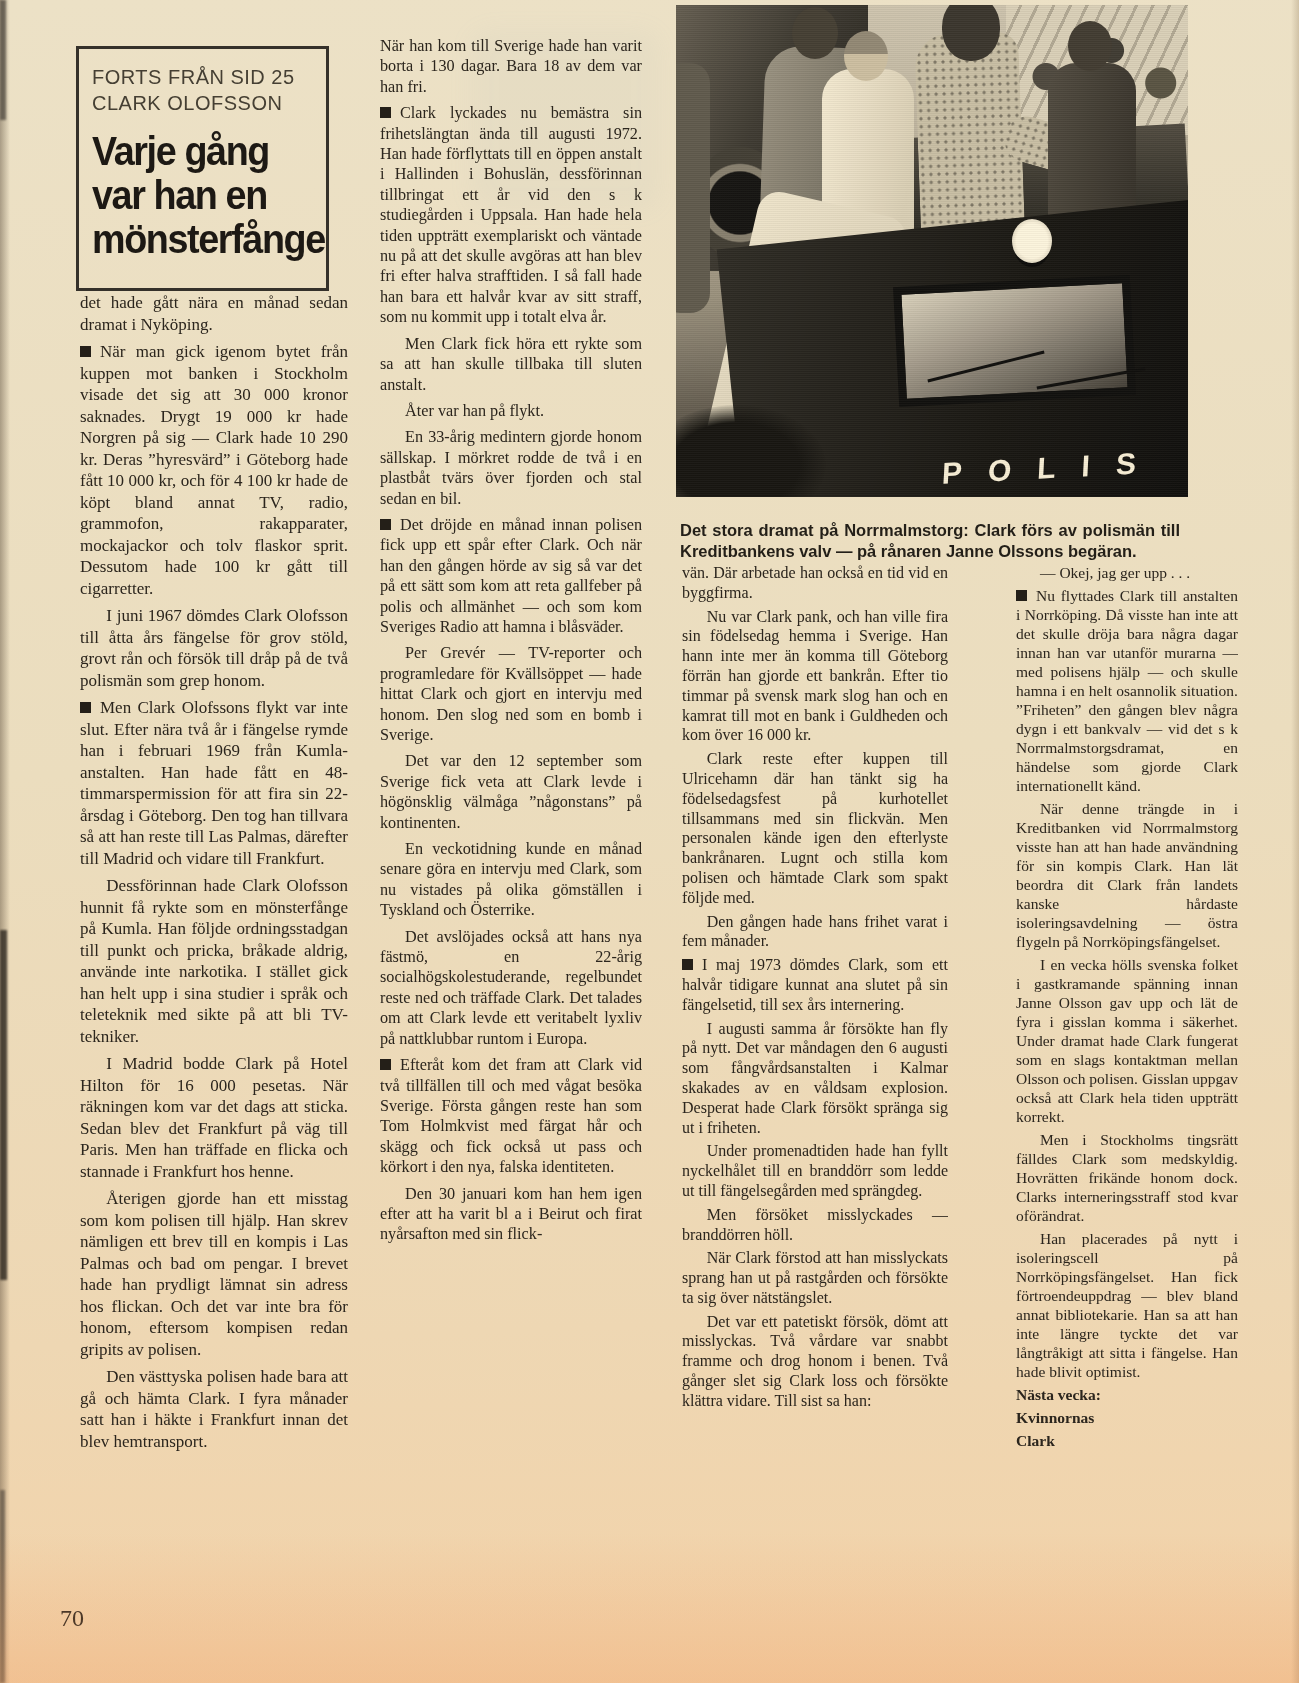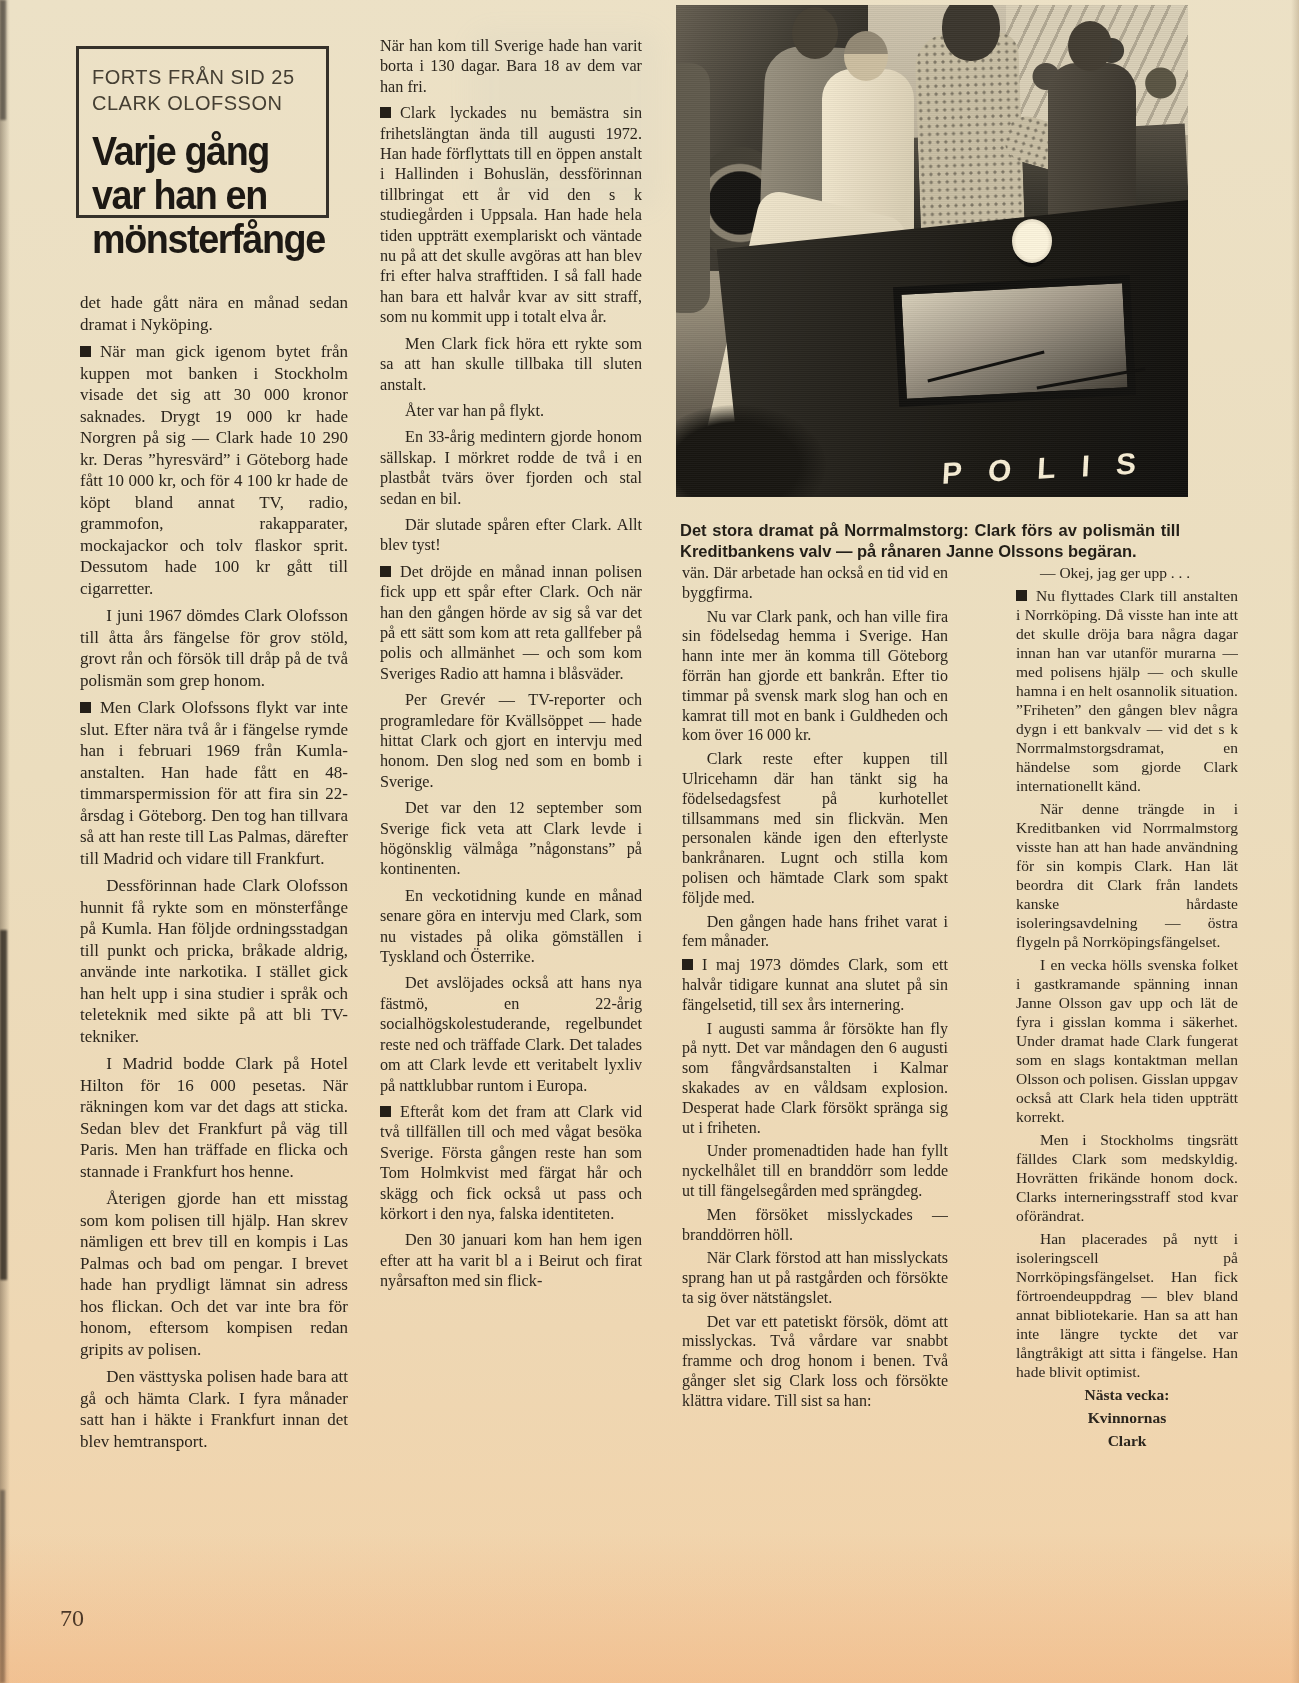--- a/index.html
+++ b/index.html
@@ -14,39 +14,39 @@
   .edge-left-dark2{position:absolute;left:0;top:0;width:6px;height:120px;background:#35302a;opacity:.6;filter:blur(1px);}
   .edge-left-dark3{position:absolute;left:0;top:1490px;width:5px;height:193px;background:#3a332c;opacity:.5;filter:blur(1px);}
   .edge-right{position:absolute;right:0;top:0;width:8px;height:100%;
         background:linear-gradient(270deg,rgba(110,85,55,.22),transparent);}
   .bottom-warm{position:absolute;left:0;bottom:0;width:100%;height:150px;
         background:linear-gradient(rgba(240,160,95,0),rgba(238,152,92,.30));pointer-events:none;}
   .ghost{position:absolute;left:470px;top:30px;width:190px;height:180px;background:#9fb0b6;
         opacity:.07;filter:blur(12px);border-radius:20px;}
 
   
-  .header-box{position:absolute;left:76px;top:46px;width:253px;height:172px;
+  .header-box{position:absolute;left:76px;top:46px;width:253px;height:245px;
         border:3px solid #35312a;box-sizing:border-box;padding:15px 13px;}
   .kicker{font-family:"Liberation Sans",sans-serif;font-size:20px;line-height:1.32;
         color:#453f33;letter-spacing:.5px;white-space:nowrap;}
   .headline{margin-top:13px;font-family:"Liberation Sans",sans-serif;font-weight:bold;
         font-size:41px;line-height:1.07;color:#1d1914;letter-spacing:-1.5px;
         transform:scaleX(.92);transform-origin:left top;width:110%;}
 
   
   .col{position:absolute;text-align:justify;overflow:hidden;}
   #col1{left:80px;top:292px;width:268px;height:1360px;font-size:17px;line-height:21.5px;}
   #col2{left:380px;top:36px;width:262px;height:1620px;font-size:16.2px;line-height:20.4px;}
   #col3{left:682px;top:563px;width:266px;height:1085px;font-size:16px;line-height:19.8px;}
   #col4{left:1016px;top:563px;width:222px;height:1085px;font-size:15.5px;line-height:19px;}
   .para{margin:0 0 6px;text-indent:1.55em;}
   #col3 .para,#col4 .para{margin-bottom:4px;}
   .para.ni{text-indent:0;}
   .para.bulleted{text-indent:0;}
-  .para.bold{font-weight:bold;text-indent:0;margin:0;text-align:center;}
+  .para.bold{font-weight:bold;text-indent:0;margin:0;text-align:left;}
   .sq{display:inline-block;width:11px;height:11px;background:#241f18;margin-right:9px;}
 
   
   .photo{position:absolute;left:676px;top:5px;width:512px;height:492px;overflow:hidden;
         background:linear-gradient(175deg,#c9c2b1 0%,#b7af9d 28%,#948c7b 55%,#554f45 80%,#2d2a24 100%);
         filter:sepia(.15) contrast(.97);}
   .photo *{position:absolute;}
   .ph-street{left:330px;top:0;width:182px;height:130px;
         background:#d2cbb8;
         background-image:radial-gradient(circle at 22% 55%,#4a453c 0 13px,transparent 14px),
@@ -160,21 +160,20 @@
       <p class="para">I Madrid bodde Clark på Hotel Hilton för 16 000 pesetas. När räkningen kom var det dags att sticka. Sedan blev det Frankfurt på väg till Paris. Men han träffade en flicka och stannade i Frankfurt hos henne.</p>
       <p class="para">Återigen gjorde han ett misstag som kom polisen till hjälp. Han skrev nämligen ett brev till en kompis i Las Palmas och bad om pengar. I brevet hade han prydligt lämnat sin adress hos flickan. Och det var inte bra för honom, eftersom kompisen redan gripits av polisen.</p>
       <p class="para">Den västtyska polisen hade bara att gå och hämta Clark. I fyra månader satt han i häkte i Frankfurt innan det blev hemtransport.</p>
     </div>
   <div class="col" id="col2">
       <p class="para ni">När han kom till Sverige hade han varit borta i 130 dagar. Bara 18 av dem var han fri.</p>
       <p class="para bulleted"><span class="sq"></span>Clark lyckades nu bemästra sin frihetslängtan ända till augusti 1972. Han hade förflyttats till en öppen anstalt i Hallinden i Bohuslän, dessförinnan tillbringat ett år vid den s k studiegården i Uppsala. Han hade hela tiden uppträtt exemplariskt och väntade nu på att det skulle avgöras att han blev fri efter halva strafftiden. I så fall hade han bara ett halvår kvar av sitt straff, som nu kommit upp i totalt elva år.</p>
       <p class="para">Men Clark fick höra ett rykte som sa att han skulle tillbaka till sluten anstalt.</p>
       <p class="para">Åter var han på flykt.</p>
       <p class="para">En 33-årig medintern gjorde honom sällskap. I mörkret rodde de två i en plastbåt tvärs över fjorden och stal sedan en bil.</p>
-      <p class="para">Där slutade spåren efter Clark. Allt blev tyst!</p>
       <p class="para bulleted"><span class="sq"></span>Det dröjde en månad innan polisen fick upp ett spår efter Clark. Och när han den gången hörde av sig så var det på ett sätt som kom att reta gallfeber på polis och allmänhet — och som kom Sveriges Radio att hamna i blåsväder.</p>
       <p class="para">Per Grevér — TV-reporter och programledare för Kvällsöppet — hade hittat Clark och gjort en intervju med honom. Den slog ned som en bomb i Sverige.</p>
       <p class="para">Det var den 12 september som Sverige fick veta att Clark levde i högönsklig välmåga ”någonstans” på kontinenten.</p>
       <p class="para">En veckotidning kunde en månad senare göra en intervju med Clark, som nu vistades på olika gömställen i Tyskland och Österrike.</p>
       <p class="para">Det avslöjades också att hans nya fästmö, en 22-årig socialhögskolestuderande, regelbundet reste ned och träffade Clark. Det talades om att Clark levde ett veritabelt lyxliv på nattklubbar runtom i Europa.</p>
       <p class="para bulleted"><span class="sq"></span>Efteråt kom det fram att Clark vid två tillfällen till och med vågat besöka Sverige. Första gången reste han som Tom Holmkvist med färgat hår och skägg och fick också ut pass och körkort i den nya, falska identiteten.</p>
       <p class="para">Den 30 januari kom han hem igen efter att ha varit bl a i Beirut och firat nyårsafton med sin flick-</p>
     </div>
   <div class="col" id="col3">
       <p class="para ni">vän. Där arbetade han också en tid vid en byggfirma.</p>

